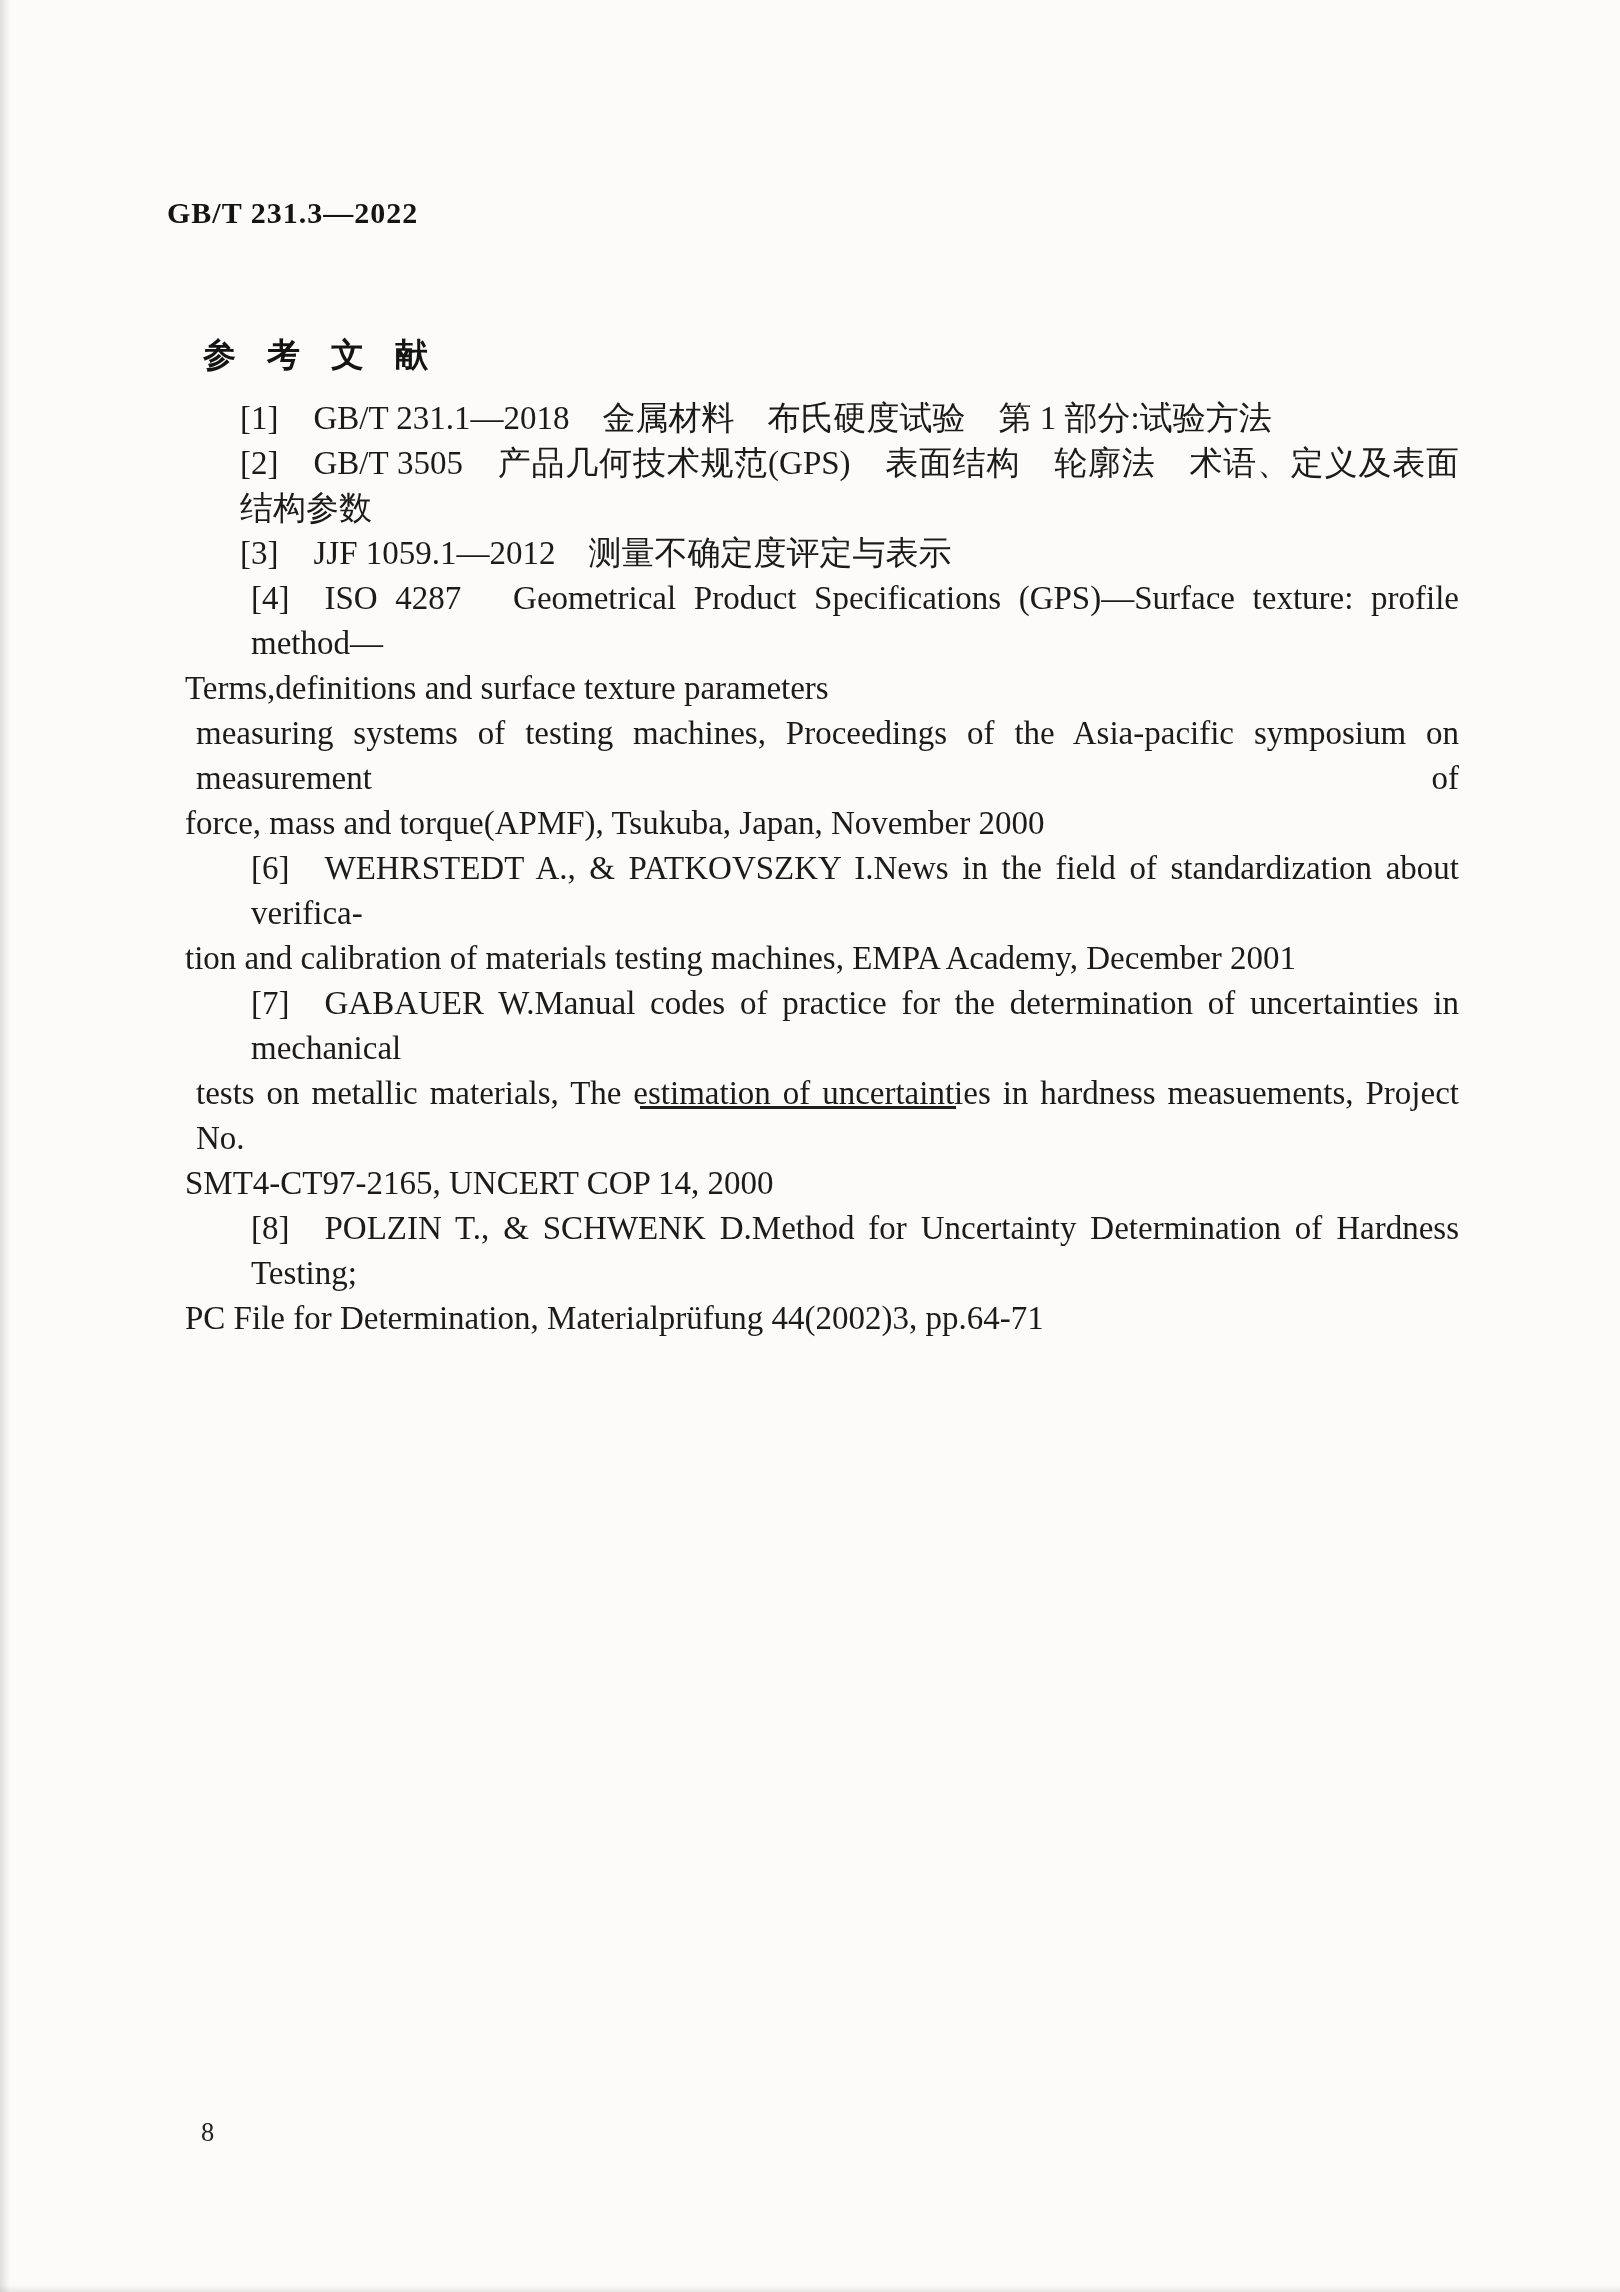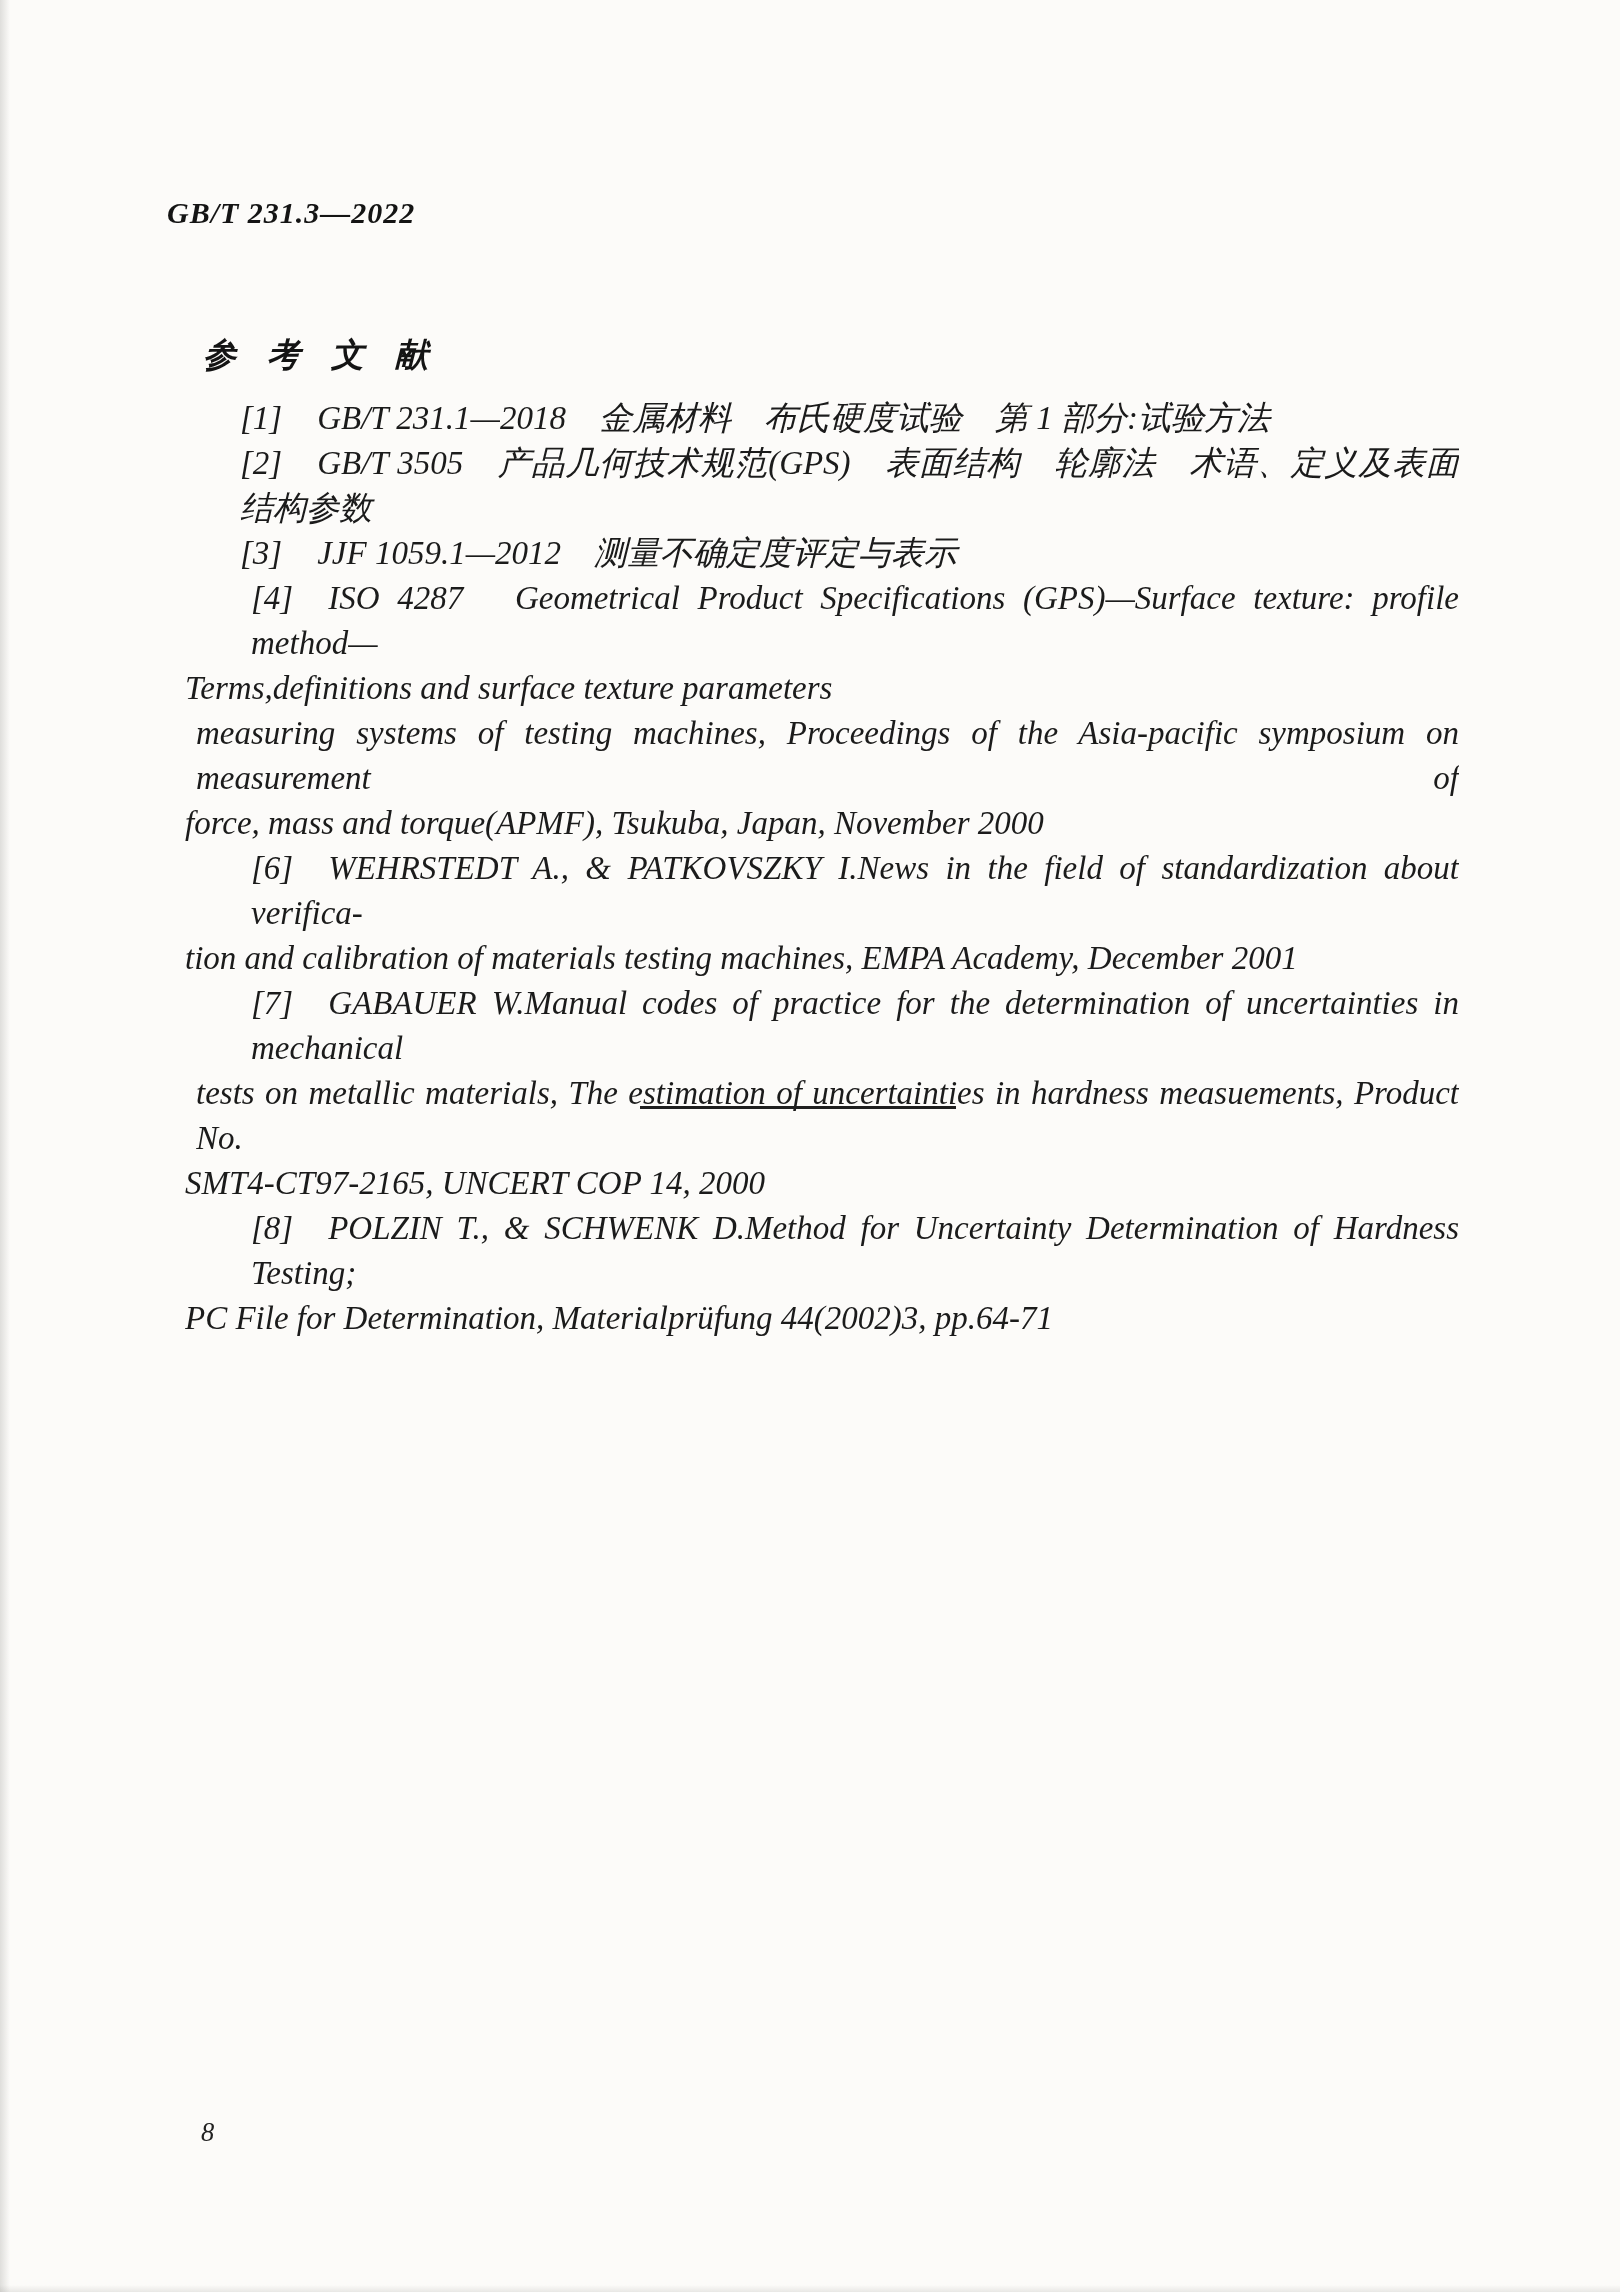--- a/index.html
+++ b/index.html
@@ -5,21 +5,20 @@
   html,body { margin:0; padding:0; background:#e8e8e6; }
   .page {
     position: relative;
     width: 1620px;
     height: 2293px;
     margin: 0 auto;
     background: #fcfbf9;
     color: #1b1b1b;
     font-family: "Liberation Serif", "DejaVu Serif", serif;
     overflow: hidden;
-    font-style: italic;
   }
   
   .page::before {
     content:"";
     position:absolute; left:0; top:0; bottom:0; width:9.8px;
     background: linear-gradient(to right, rgba(90,90,85,0.18), rgba(90,90,85,0));
     pointer-events:none;
   }
   .page::after {
     content:"";
@@ -99,21 +98,21 @@
       <div>
         <div class="ref-line fill">measuring systems of testing machines, Proceedings of the Asia-pacific symposium on measurement of</div>
         <div class="ref-line">force, mass and torque(APMF), Tsukuba, Japan, November 2000</div>
       </div>
       <div>
         <div class="ref-line first fill"><span class="ref-label">[6]</span><span>WEHRSTEDT A., &amp; PATKOVSZKY I.News in the field of standardization about verifica-</span></div>
         <div class="ref-line">tion and calibration of materials testing machines, EMPA Academy, December 2001</div>
       </div>
       <div>
         <div class="ref-line first fill"><span class="ref-label">[7]</span><span>GABAUER W.Manual codes of practice for the determination of uncertainties in mechanical</span></div>
-        <div class="ref-line fill">tests on metallic materials, The estimation of uncertainties in hardness measuements, Product No.</div>
+        <div class="ref-line fill">tests on metallic materials, The estimation of uncertainties in hardness measuements, Project No.</div>
         <div class="ref-line">SMT4-CT97-2165, UNCERT COP 14, 2000</div>
       </div>
       <div>
         <div class="ref-line first fill"><span class="ref-label">[8]</span><span>POLZIN T., &amp; SCHWENK D.Method for Uncertainty Determination of Hardness Testing;</span></div>
         <div class="ref-line">PC File for Determination, Materialprüfung 44(2002)3, pp.64-71</div>
       </div>
     </div>
 
   <hr class="end-rule">
 

